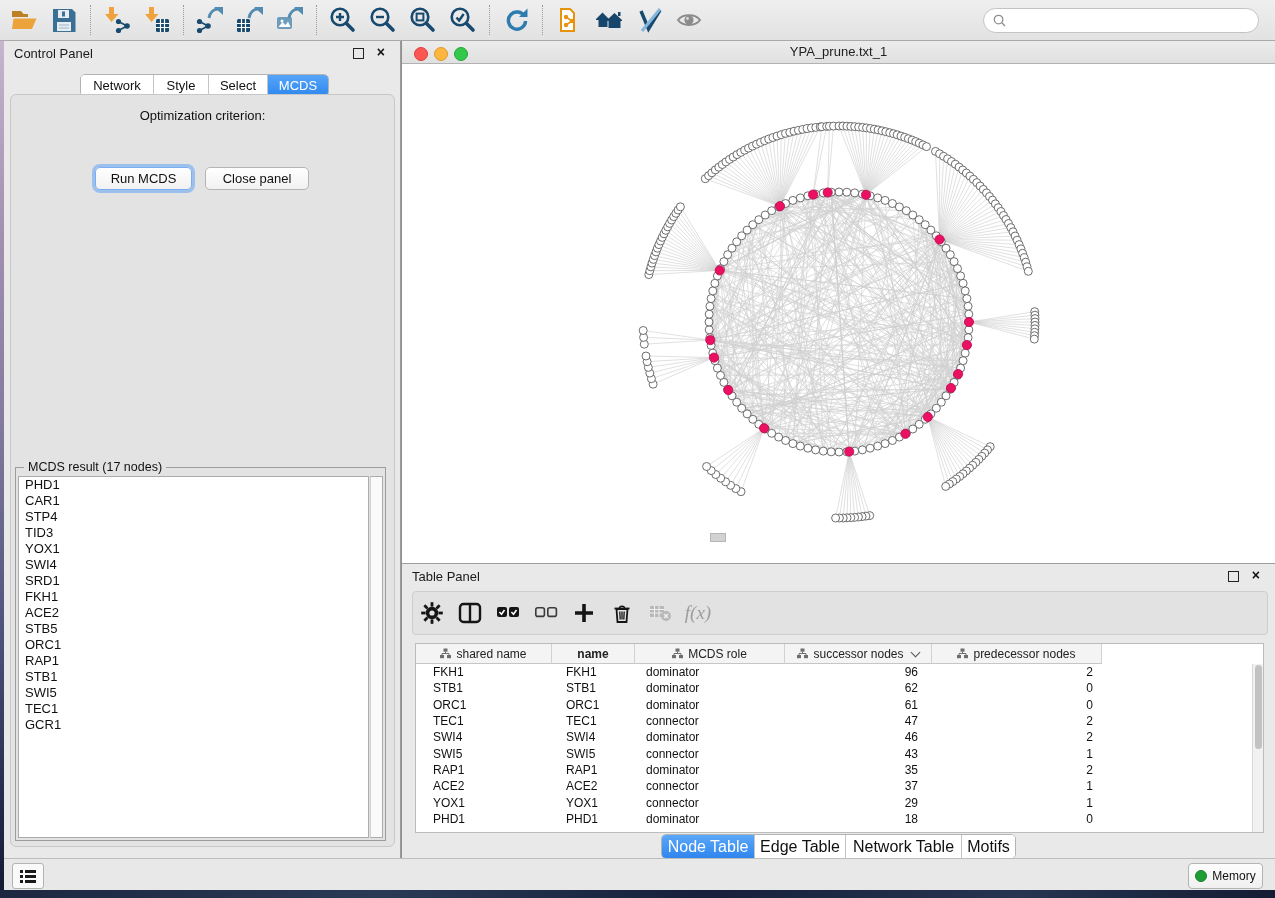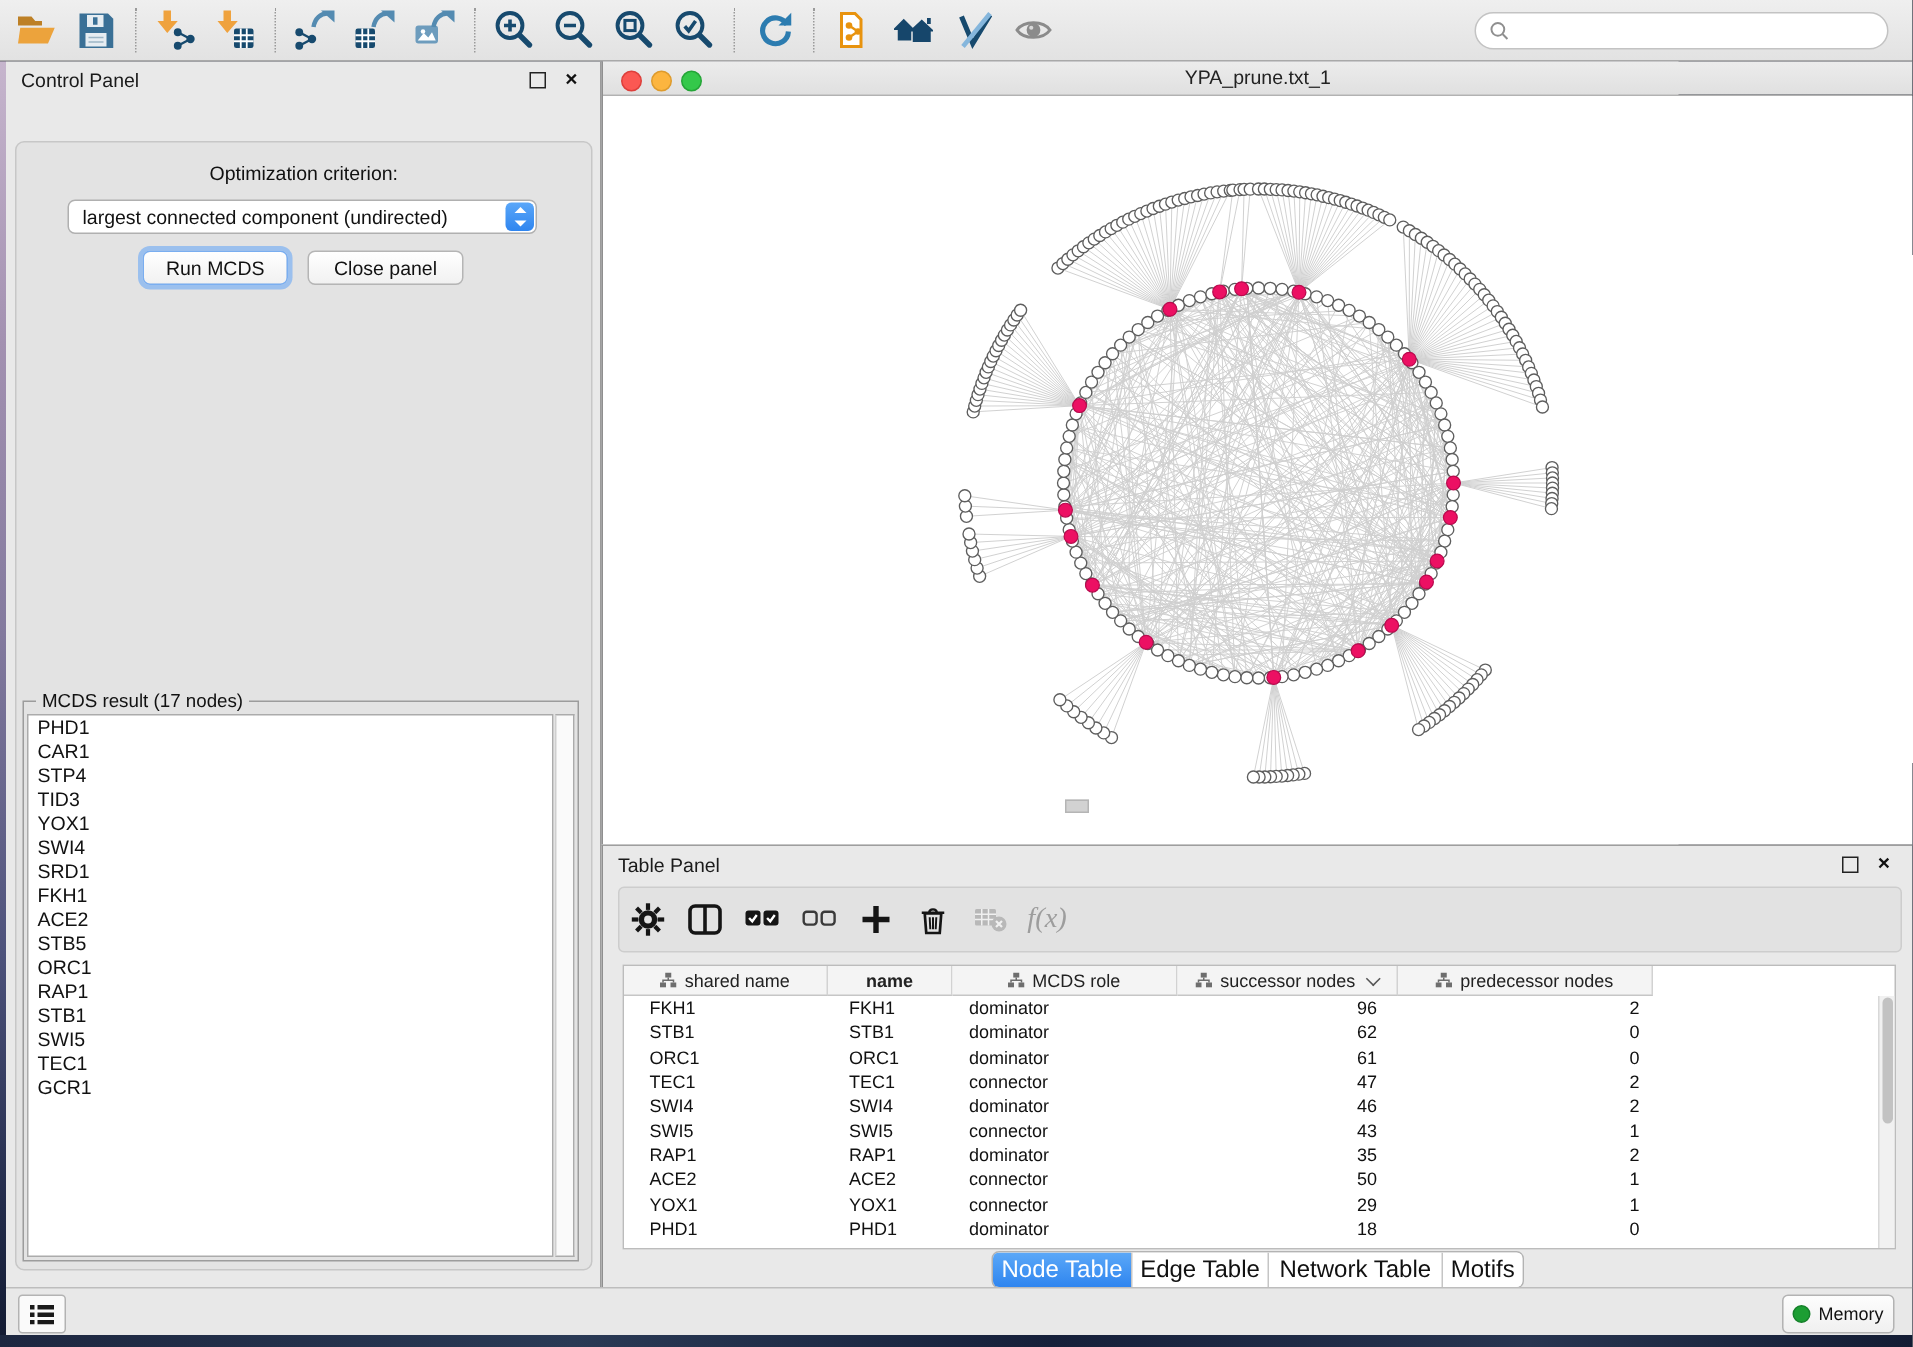--- a/index.html
+++ b/index.html
@@ -262,29 +262,28 @@
     </div>
   </div>
 
   <div class="abs" id="left-sliver"></div>
   <div class="abs" id="bottom-strip"></div>
 
   <div class="abs" id="control-panel">
     <div class="panel-title">Control Panel</div>
     <div class="win-float" style="right:36px"></div>
     <div class="win-close" style="right:15px">×</div>
+    <div id="cp-tabs">
+        <div class="cp-tab" style="width: 72px;">Network</div>
+        <div class="cp-tab" style="width: 54px;">Style</div>
+        <div class="cp-tab" style="width: 58px;">Select</div>
+        <div class="cp-tab active" style="width: 60px;">MCDS</div>
+      </div>
     <div id="cp-card">
       <div id="opt-label">Optimization criterion:</div>
-      <div id="criterion-select">
-        <div id="criterion-value">largest connected component (undirected)</div>
-        <div id="criterion-stepper">
-          <div class="stp-up"></div>
-            <div class="stp-dn"></div>
-        </div>
-      </div>
       <div class="cp-btn" id="run-btn">Run MCDS</div>
       <div class="cp-btn" id="closepanel-btn">Close panel</div>
       <div id="mcds-group">
         <div id="mcds-legend">MCDS result (17 nodes)</div>
         <div id="mcds-list">
             <div class="mcds-item">PHD1</div>
             <div class="mcds-item">CAR1</div>
             <div class="mcds-item">STP4</div>
             <div class="mcds-item">TID3</div>
             <div class="mcds-item">YOX1</div>
@@ -1393,21 +1392,21 @@
               <div class="td" style="width: 136px; text-align: left; padding-left: 17px;">RAP1</div>
               <div class="td" style="width: 83px; text-align: left; padding-left: 14px;">RAP1</div>
               <div class="td" style="width: 150px; text-align: left; padding-left: 11px;">dominator</div>
               <div class="td" style="width: 147px; text-align: right; padding-right: 14px;">35</div>
               <div class="td" style="width: 170px; text-align: right; padding-right: 9px;">2</div>
             </div>
             <div class="tr">
               <div class="td" style="width: 136px; text-align: left; padding-left: 17px;">ACE2</div>
               <div class="td" style="width: 83px; text-align: left; padding-left: 14px;">ACE2</div>
               <div class="td" style="width: 150px; text-align: left; padding-left: 11px;">connector</div>
-              <div class="td" style="width: 147px; text-align: right; padding-right: 14px;">50</div>
+              <div class="td" style="width: 147px; text-align: right; padding-right: 14px;">37</div>
               <div class="td" style="width: 170px; text-align: right; padding-right: 9px;">1</div>
             </div>
             <div class="tr">
               <div class="td" style="width: 136px; text-align: left; padding-left: 17px;">YOX1</div>
               <div class="td" style="width: 83px; text-align: left; padding-left: 14px;">YOX1</div>
               <div class="td" style="width: 150px; text-align: left; padding-left: 11px;">connector</div>
               <div class="td" style="width: 147px; text-align: right; padding-right: 14px;">29</div>
               <div class="td" style="width: 170px; text-align: right; padding-right: 9px;">1</div>
             </div>
             <div class="tr">

